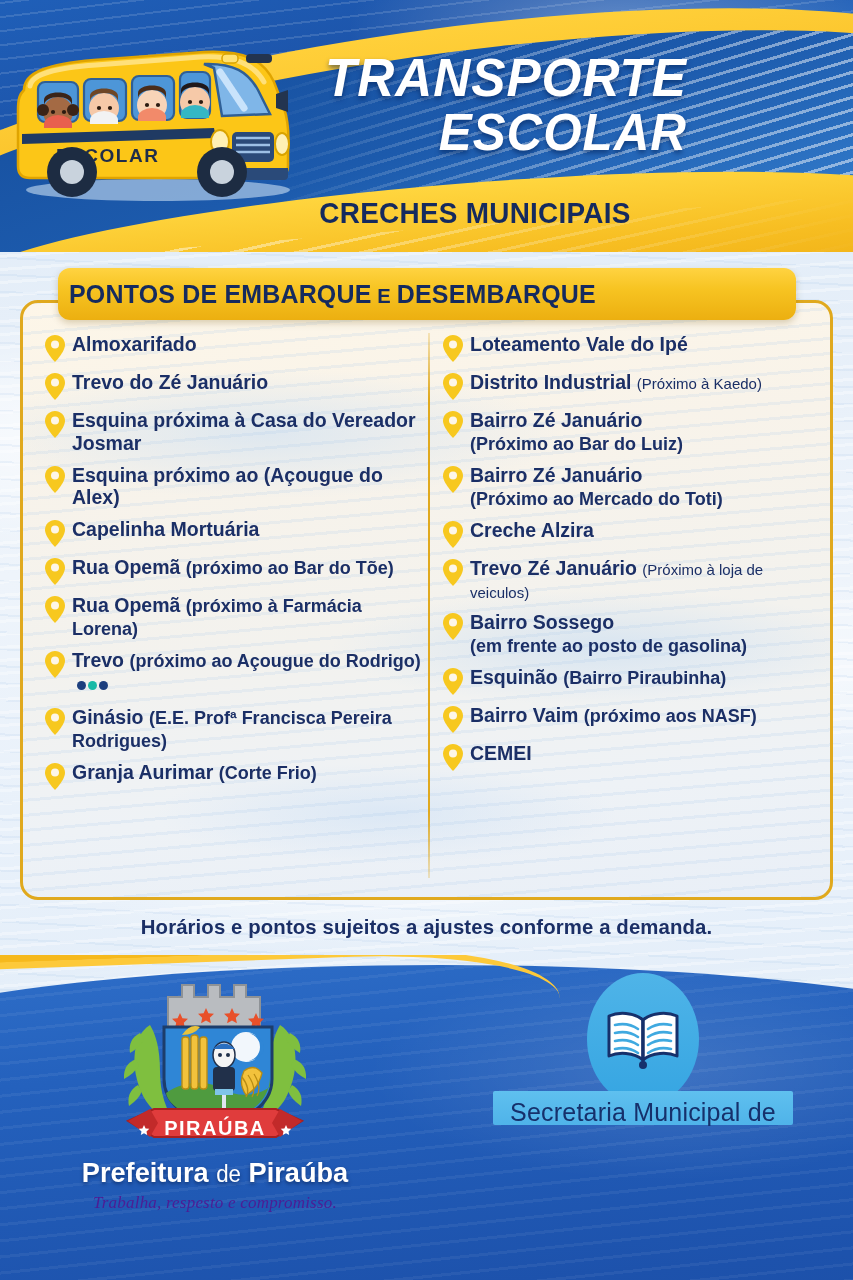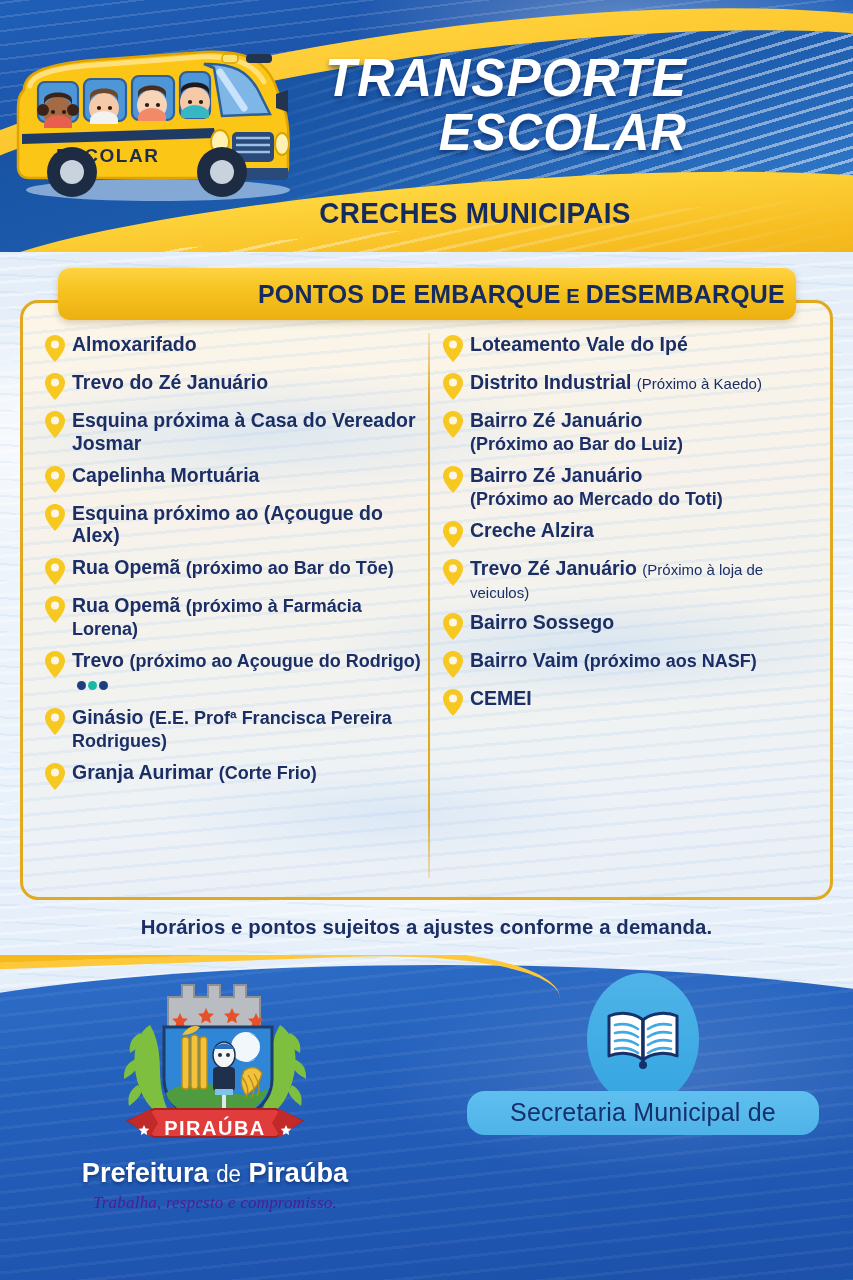--- a/index.html
+++ b/index.html
@@ -168,21 +168,21 @@
     z-index: 3;
   }
 
   
   .pill {
     position:absolute; left: 58px; top: 268px;
     width: 738px; height: 52px;
     border-radius: 12px;
     background: linear-gradient(180deg, #ffd341 0%, #f7c422 40%, #ecaf10 100%);
     box-shadow: 0 3px 7px rgba(110,80,0,.25);
-    display:flex; align-items:center; justify-content:flex-end;
+    display:flex; align-items:center; justify-content:flex-start;
     z-index: 10;
   }
   .pill-text {
     font-size: 26px; font-weight: 700; color: #152a5e;
     letter-spacing: .2px; transform: scaleX(.96); white-space: nowrap;
   }
   .pill-text .small { font-size: 21px; }
 
   
   .cols { position:absolute; left:0; top:0; width:100%; height:100%; z-index: 4; }
@@ -299,23 +299,23 @@
   .book-badge {
     width: 112px; height: 132px;
     margin: 0 auto;
     border-radius: 50%;
     background: linear-gradient(180deg,#4fb4e8 0%, #35a5e2 100%);
     display:flex; align-items:center; justify-content:center;
   }
   .edu-box {
     margin-top: -14px;
     background: linear-gradient(180deg, #5fc0ef 0%, #4fb3e9 100%);
-    border-radius: 18px;
-    padding: 8px 10px 10px;
-    width: 352px; margin-left:auto; margin-right:auto;
+    border-radius: 2px;
+    padding: 8px 10px 0;
+    width: 300px; margin-left:auto; margin-right:auto;
   }
   .edu-line1 {
     font-size: 25px; color:#16306b; font-weight: 400;
     line-height: 1.05; letter-spacing:.2px;
   }
   .edu-line2 {
     font-size: 44px; color:#16306b; font-weight: 700;
     line-height: 1.0; margin-top: -2px; letter-spacing:.3px;
   }
 </style>
@@ -452,36 +452,36 @@
               <circle cx="10" cy="9.6" r="4" fill="#fdf6e8"></circle>
             </svg>
           <div class="item-text"><span>Esquina próxima à Casa do Vereador Josmar</span></div>
         </div>
 
         <div class="item">
           <svg class="pin" viewBox="0 0 20 27">
               <path d="M10 0C4.5 0 0 4.4 0 9.8 0 17 10 27 10 27s10-10 10-17.2C20 4.4 15.5 0 10 0z" fill="#f7c81f"></path>
               <circle cx="10" cy="9.6" r="4" fill="#fdf6e8"></circle>
             </svg>
+          <div class="item-text"><span>Esquina próximo ao (Açougue do Alex)</span></div>
+        </div>
+
+        <div class="item">
+          <svg class="pin" viewBox="0 0 20 27">
+              <path d="M10 0C4.5 0 0 4.4 0 9.8 0 17 10 27 10 27s10-10 10-17.2C20 4.4 15.5 0 10 0z" fill="#f7c81f"></path>
+              <circle cx="10" cy="9.6" r="4" fill="#fdf6e8"></circle>
+            </svg>
           <div class="item-text"><span>Capelinha Mortuária</span></div>
         </div>
 
         <div class="item">
           <svg class="pin" viewBox="0 0 20 27">
               <path d="M10 0C4.5 0 0 4.4 0 9.8 0 17 10 27 10 27s10-10 10-17.2C20 4.4 15.5 0 10 0z" fill="#f7c81f"></path>
               <circle cx="10" cy="9.6" r="4" fill="#fdf6e8"></circle>
             </svg>
-          <div class="item-text"><span>Esquina próximo ao (Açougue do Alex)</span></div>
-        </div>
-
-        <div class="item">
-          <svg class="pin" viewBox="0 0 20 27">
-              <path d="M10 0C4.5 0 0 4.4 0 9.8 0 17 10 27 10 27s10-10 10-17.2C20 4.4 15.5 0 10 0z" fill="#f7c81f"></path>
-              <circle cx="10" cy="9.6" r="4" fill="#fdf6e8"></circle>
-            </svg>
           <div class="item-text"><span>Rua Opemã</span> <span class="note">(próximo ao Bar do Tõe)</span></div>
         </div>
 
         <div class="item">
           <svg class="pin" viewBox="0 0 20 27">
               <path d="M10 0C4.5 0 0 4.4 0 9.8 0 17 10 27 10 27s10-10 10-17.2C20 4.4 15.5 0 10 0z" fill="#f7c81f"></path>
               <circle cx="10" cy="9.6" r="4" fill="#fdf6e8"></circle>
             </svg>
           <div class="item-text"><span>Rua Opemã</span> <span class="note">(próximo à Farmácia Lorena)</span></div>
         </div>
@@ -561,23 +561,30 @@
               <circle cx="10" cy="9.6" r="4" fill="#fdf6e8"></circle>
             </svg>
           <div class="item-text"><span>Trevo Zé Januário</span> <span class="note-sm">(Próximo à loja de veiculos)</span></div>
         </div>
 
         <div class="item">
           <svg class="pin" viewBox="0 0 20 27">
               <path d="M10 0C4.5 0 0 4.4 0 9.8 0 17 10 27 10 27s10-10 10-17.2C20 4.4 15.5 0 10 0z" fill="#f7c81f"></path>
               <circle cx="10" cy="9.6" r="4" fill="#fdf6e8"></circle>
             </svg>
-          <div class="item-text"><span>Bairro Sossego</span><br></div>
-        </div>
-
+          <div class="item-text"><span>Bairro Sossego</span><br><span class="note">(em frente ao posto de gasolina)</span></div>
+        </div>
+
+        <div class="item">
+          <svg class="pin" viewBox="0 0 20 27">
+              <path d="M10 0C4.5 0 0 4.4 0 9.8 0 17 10 27 10 27s10-10 10-17.2C20 4.4 15.5 0 10 0z" fill="#f7c81f"></path>
+              <circle cx="10" cy="9.6" r="4" fill="#fdf6e8"></circle>
+            </svg>
+          <div class="item-text"><span>Esquinão</span> <span class="note">(Bairro Piraubinha)</span></div>
+        </div>
 
         <div class="item">
           <svg class="pin" viewBox="0 0 20 27">
               <path d="M10 0C4.5 0 0 4.4 0 9.8 0 17 10 27 10 27s10-10 10-17.2C20 4.4 15.5 0 10 0z" fill="#f7c81f"></path>
               <circle cx="10" cy="9.6" r="4" fill="#fdf6e8"></circle>
             </svg>
           <div class="item-text"><span>Bairro Vaim</span> <span class="note">(próximo aos NASF)</span></div>
         </div>
 
         <div class="item">

